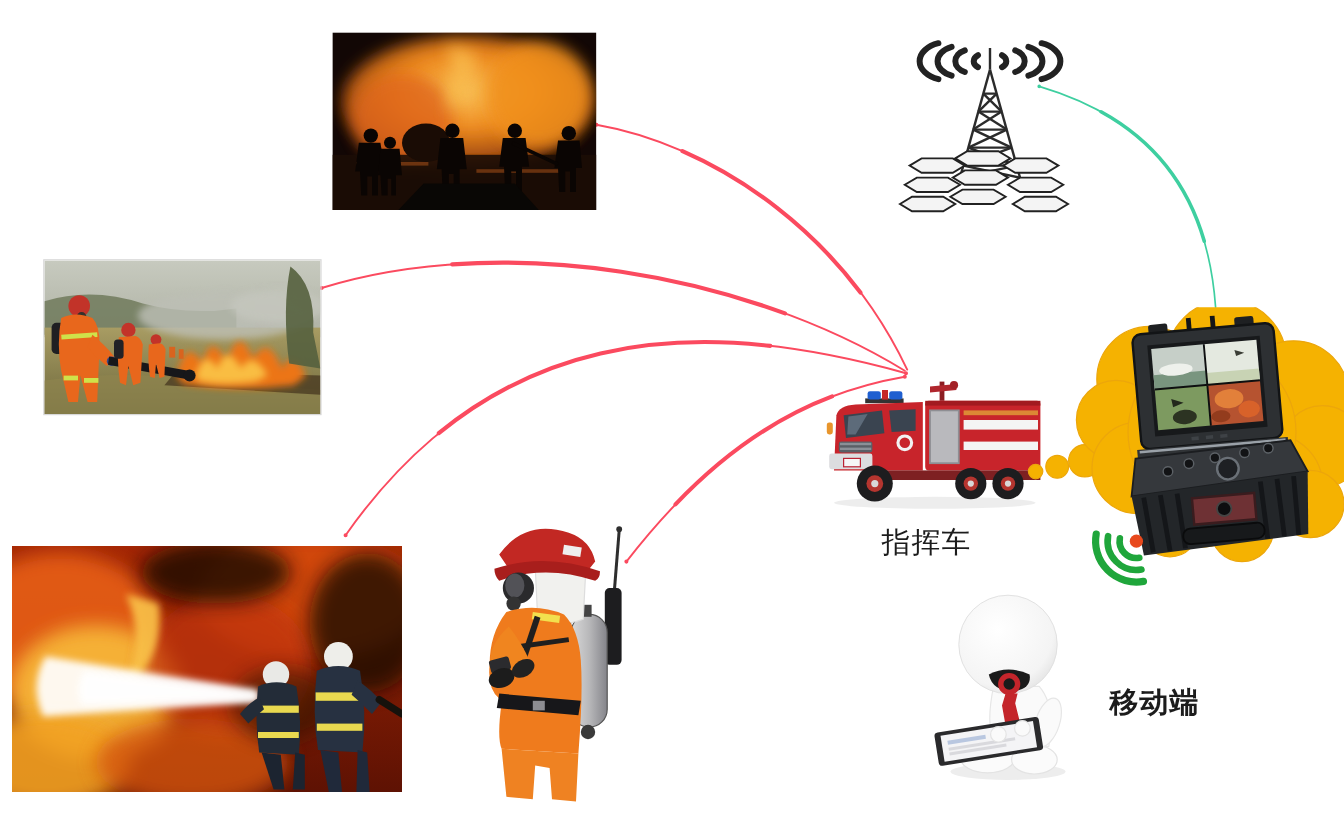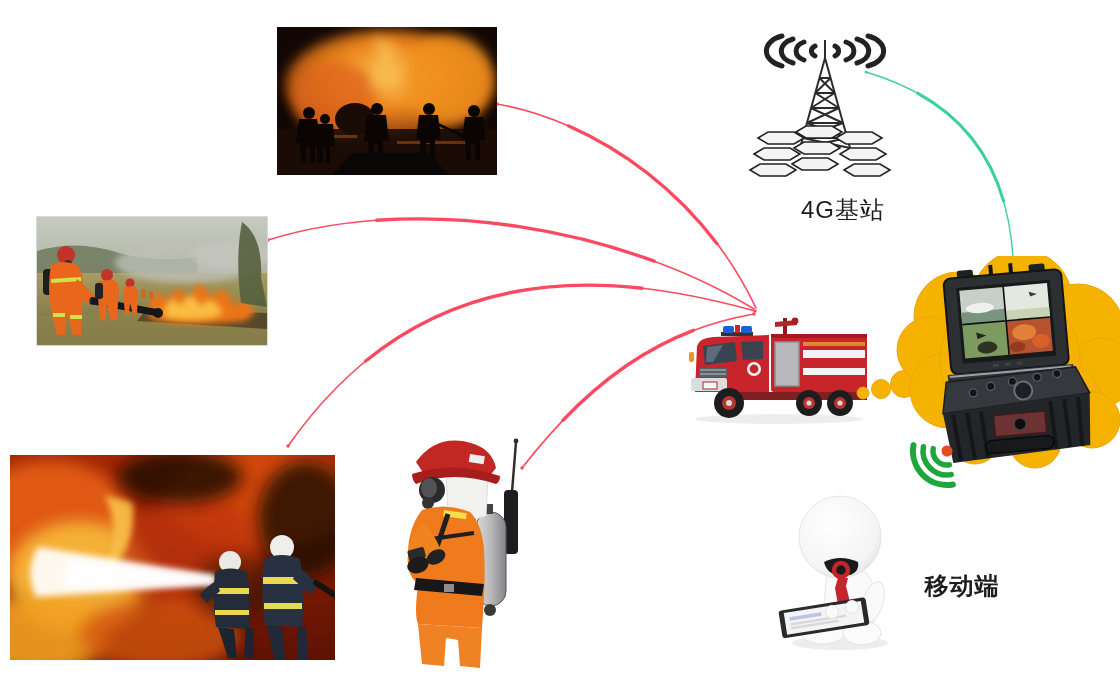--- a/index.html
+++ b/index.html
@@ -247,21 +247,20 @@
       <path d="M18,110 l10,-6 h26 l10,6 l-10,6 h-26 Z"></path>
       <path d="M96,110 l10,-6 h26 l10,6 l-10,6 h-26 Z"></path>
       <path d="M54,120 l10,-6 h26 l10,6 l-10,6 h-26 Z"></path>
       <path d="M14,126 l10,-6 h26 l10,6 l-10,6 h-26 Z"></path>
       <path d="M100,126 l10,-6 h26 l10,6 l-10,6 h-26 Z"></path>
       <path d="M52,136 l10,-6 h26 l10,6 l-10,6 h-26 Z"></path>
       <path d="M10,142 l10,-6 h26 l10,6 l-10,6 h-26 Z"></path>
       <path d="M104,142 l10,-6 h26 l10,6 l-10,6 h-26 Z"></path>
     </g>
   </svg>
-  <div class="label" style="left:753px;top:197px;width:180px;">4G基站</div>
 
   <svg class="abs" style="left:683px;top:312px" width="192" height="115" viewBox="0 0 192 115">
     <ellipse cx="96" cy="107" rx="84" ry="5" fill="#000" opacity="0.07"></ellipse>
     <rect x="100" y="6" width="4" height="16" fill="#8c1d22"></rect>
     <path d="M92,10 L114,8 L114,13 L92,15 Z" fill="#b0262d"></path>
     <circle cx="112" cy="9" r="3.4" fill="#a32026"></circle>
     <rect x="38" y="20" width="32" height="4" fill="#333"></rect>
     <rect x="40" y="14" width="11" height="7" rx="2" fill="#1f5fd0"></rect>
     <rect x="58" y="14" width="11" height="7" rx="2" fill="#1f5fd0"></rect>
     <rect x="52" y="13" width="5" height="8" fill="#c62828"></rect>
@@ -288,20 +287,21 @@
       <circle cx="46" cy="91" r="7" fill="#b5352f"></circle>
       <circle cx="46" cy="91" r="3" fill="#d8d8d8"></circle>
     <circle cx="126" cy="91" r="13" fill="#1d1d1f"></circle>
       <circle cx="126" cy="91" r="6" fill="#b5352f"></circle>
       <circle cx="126" cy="91" r="2.6" fill="#d8d8d8"></circle>
     <circle cx="157" cy="91" r="13" fill="#1d1d1f"></circle>
       <circle cx="157" cy="91" r="6" fill="#b5352f"></circle>
       <circle cx="157" cy="91" r="2.6" fill="#d8d8d8"></circle>
     <rect x="6" y="40" width="5" height="10" rx="2" fill="#e8952c"></rect>
   </svg>
+  <div class="label" style="left:712px;top:440px;width:120px;">指挥车</div>
 
   <svg class="abs" style="left:845px;top:256px" width="275" height="222" viewBox="0 0 275 222">
     <g fill="#F5B201" stroke="#ECA60B" stroke-width="1">
       <circle cx="18" cy="137" r="6"></circle>
       <circle cx="36" cy="133" r="9.5"></circle>
       <circle cx="59" cy="128" r="13.5"></circle>
       <circle cx="113" cy="60" r="44"></circle>
       <circle cx="177" cy="44" r="50"></circle>
       <circle cx="233" cy="74" r="46"></circle>
       <circle cx="257" cy="116" r="34"></circle>

